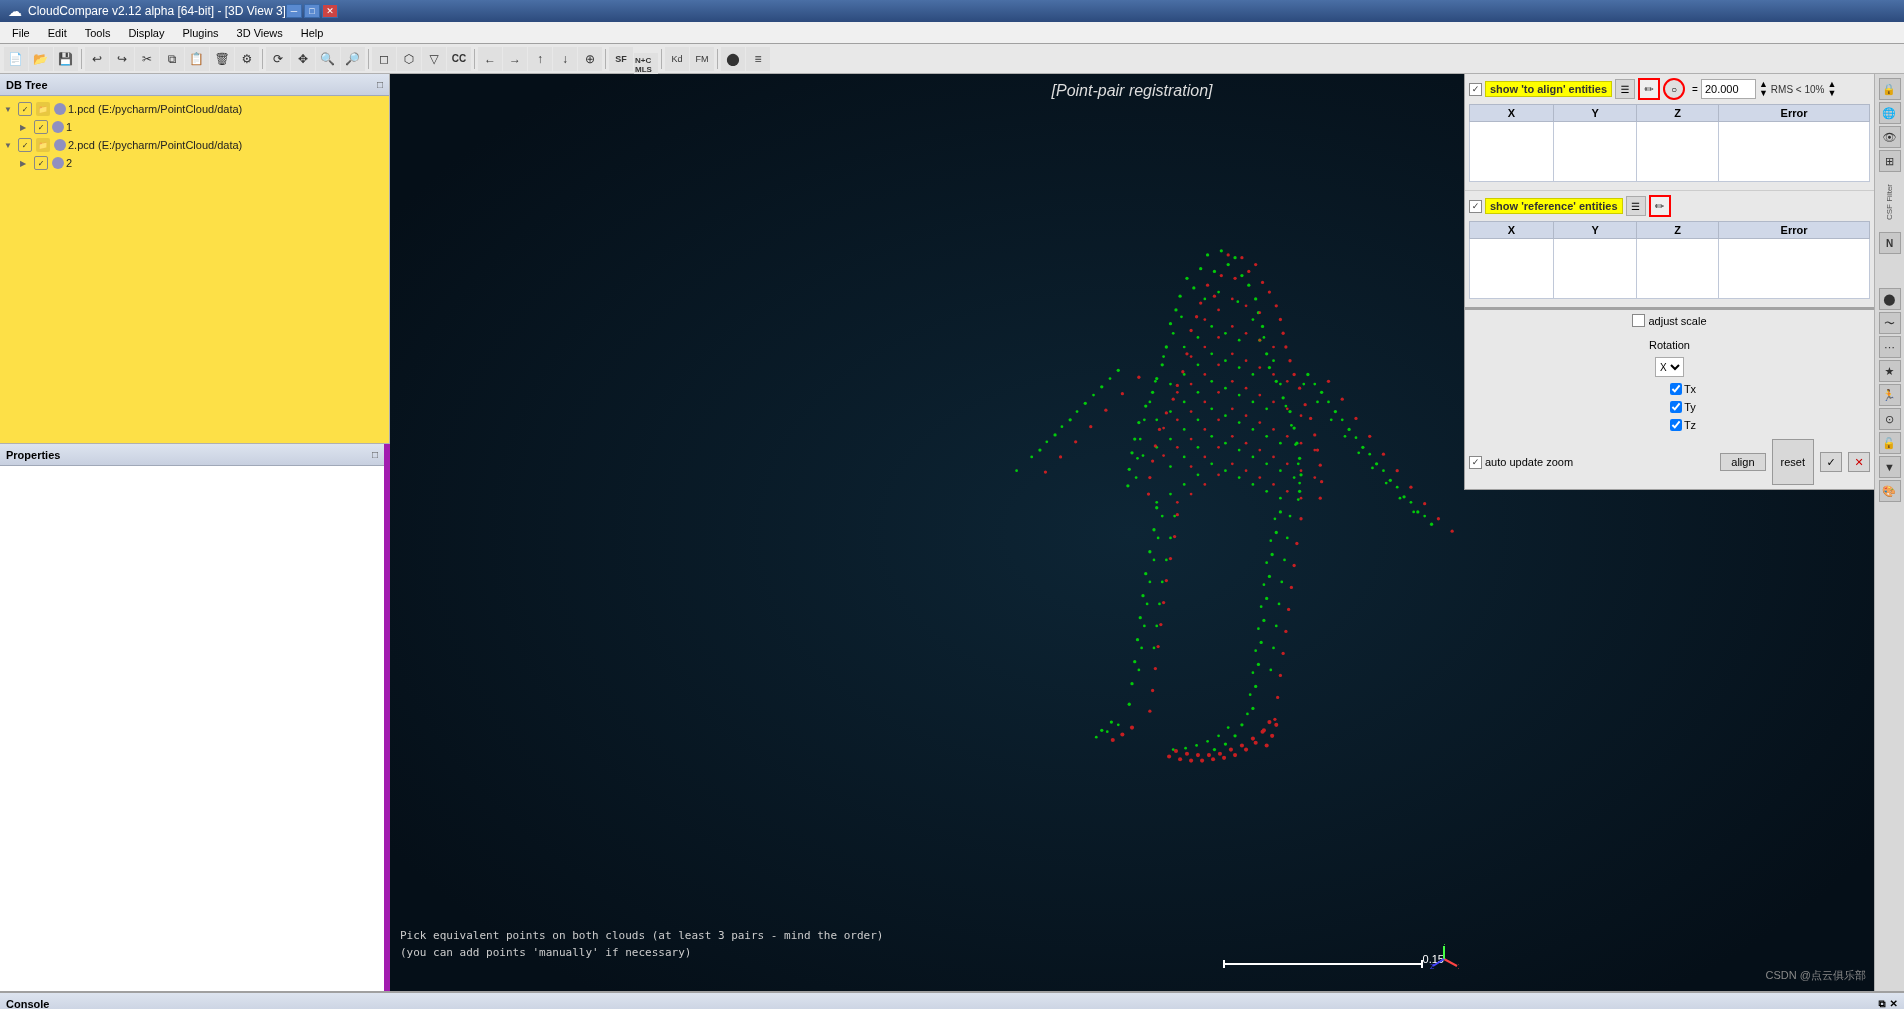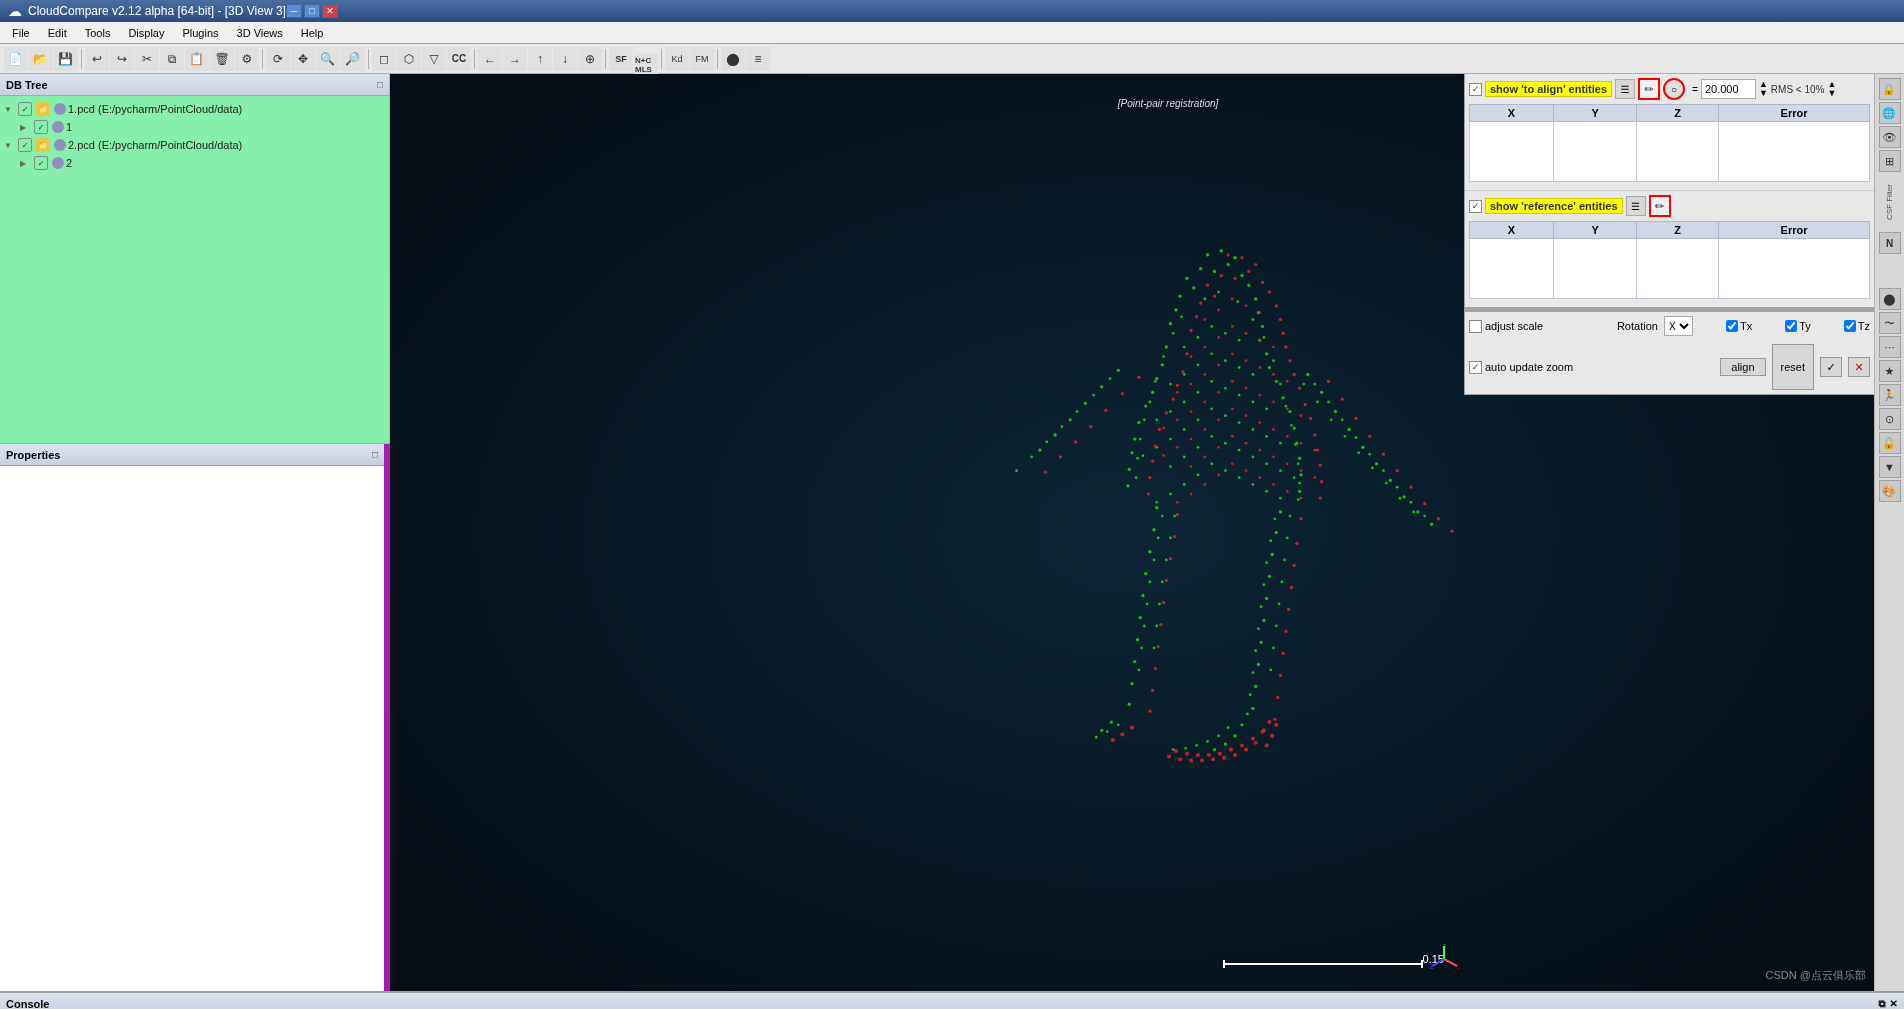--- a/index.html
+++ b/index.html
@@ -56,21 +56,21 @@
       cursor: pointer; font-size: 12px;
       color: #333;
     }
     .tb-separator { width: 1px; height: 20px; background: #b0b0b0; margin: 0 2px; }
 
     
     #left-panel {
       width: 390px;
       display: flex;
       flex-direction: column;
-      background: #86efac;
+      background: #fde047;
     }
 
     
     #db-tree-panel {
       height: 370px;
       border-right: 1px solid #b0b0b0;
       border-bottom: 1px solid #b0b0b0;
     }
     .panel-header {
       height: 22px;
@@ -193,21 +193,22 @@
       height: 18px;
     }
     .ppr-empty-rows td { height: 60px; }
 
     .ppr-bottom-row {
       display: flex;
       align-items: center;
       padding: 4px;
       gap: 6px;
       background: #e8e8e8;
-      border-top: 5px solid #a3a3a3;
+      border-top: 3px solid #a3a3a3;
+      flex-direction: column;
     }
     .ppr-check-label { display: flex; align-items: center; gap: 3px; font-size: 11px; }
     .ppr-spacer { flex: 1; }
     .ppr-rot-label { font-size: 11px; }
     .ppr-rot-select {
       width: 29px; height: 20px;
       border: 1px solid #aaa;
       background: white;
       font-size: 10px;
     }
@@ -247,27 +248,26 @@
       border: 1px solid #999;
       cursor: pointer;
       font-size: 11px;
       display: flex; align-items: center; justify-content: center;
       color: #c00;
     }
 
     
     .view-title {
       position: absolute;
-      top: 24px;
+      top: 8px;
       left: 50%;
       transform: translateX(-50%);
       color: #ddd;
-      font-size: 10px;
+      font-size: 16px;
       font-style: italic;
-      margin-left: 36px;
     }
 
     
     .scale-bar {
       position: absolute;
       bottom: 26px;
       right: 430px;
       display: flex;
       flex-direction: row;
       align-items: flex-end;
@@ -996,20 +996,24 @@
         </label>
         <div class="ppr-spacer"></div>
         <button class="ppr-align-btn">align</button>
         <button class="ppr-reset-btn">reset</button>
         <div class="ppr-ok-btn">✓</div>
         <div class="ppr-x-btn">✕</div>
       </div>
 
     </div>
 
+    <div class="view-instructions">
+      <div>Pick equivalent points on both clouds (at least 3 pairs - mind the order)</div>
+      <div>(you can add points 'manually' if necessary)</div>
+    </div>
 
     <div class="scale-bar">
       <div class="scale-line"></div>
       <span>0.15</span>
     </div>
 
     <div style="position:absolute;bottom:15px;right:415px;">
       <svg width="30" height="30" viewBox="0 0 30 30">
         <line x1="15" y1="15" x2="28" y2="22" stroke="#ff4444" stroke-width="2"></line>
         <line x1="15" y1="15" x2="15" y2="2" stroke="#44ff44" stroke-width="2"></line>

